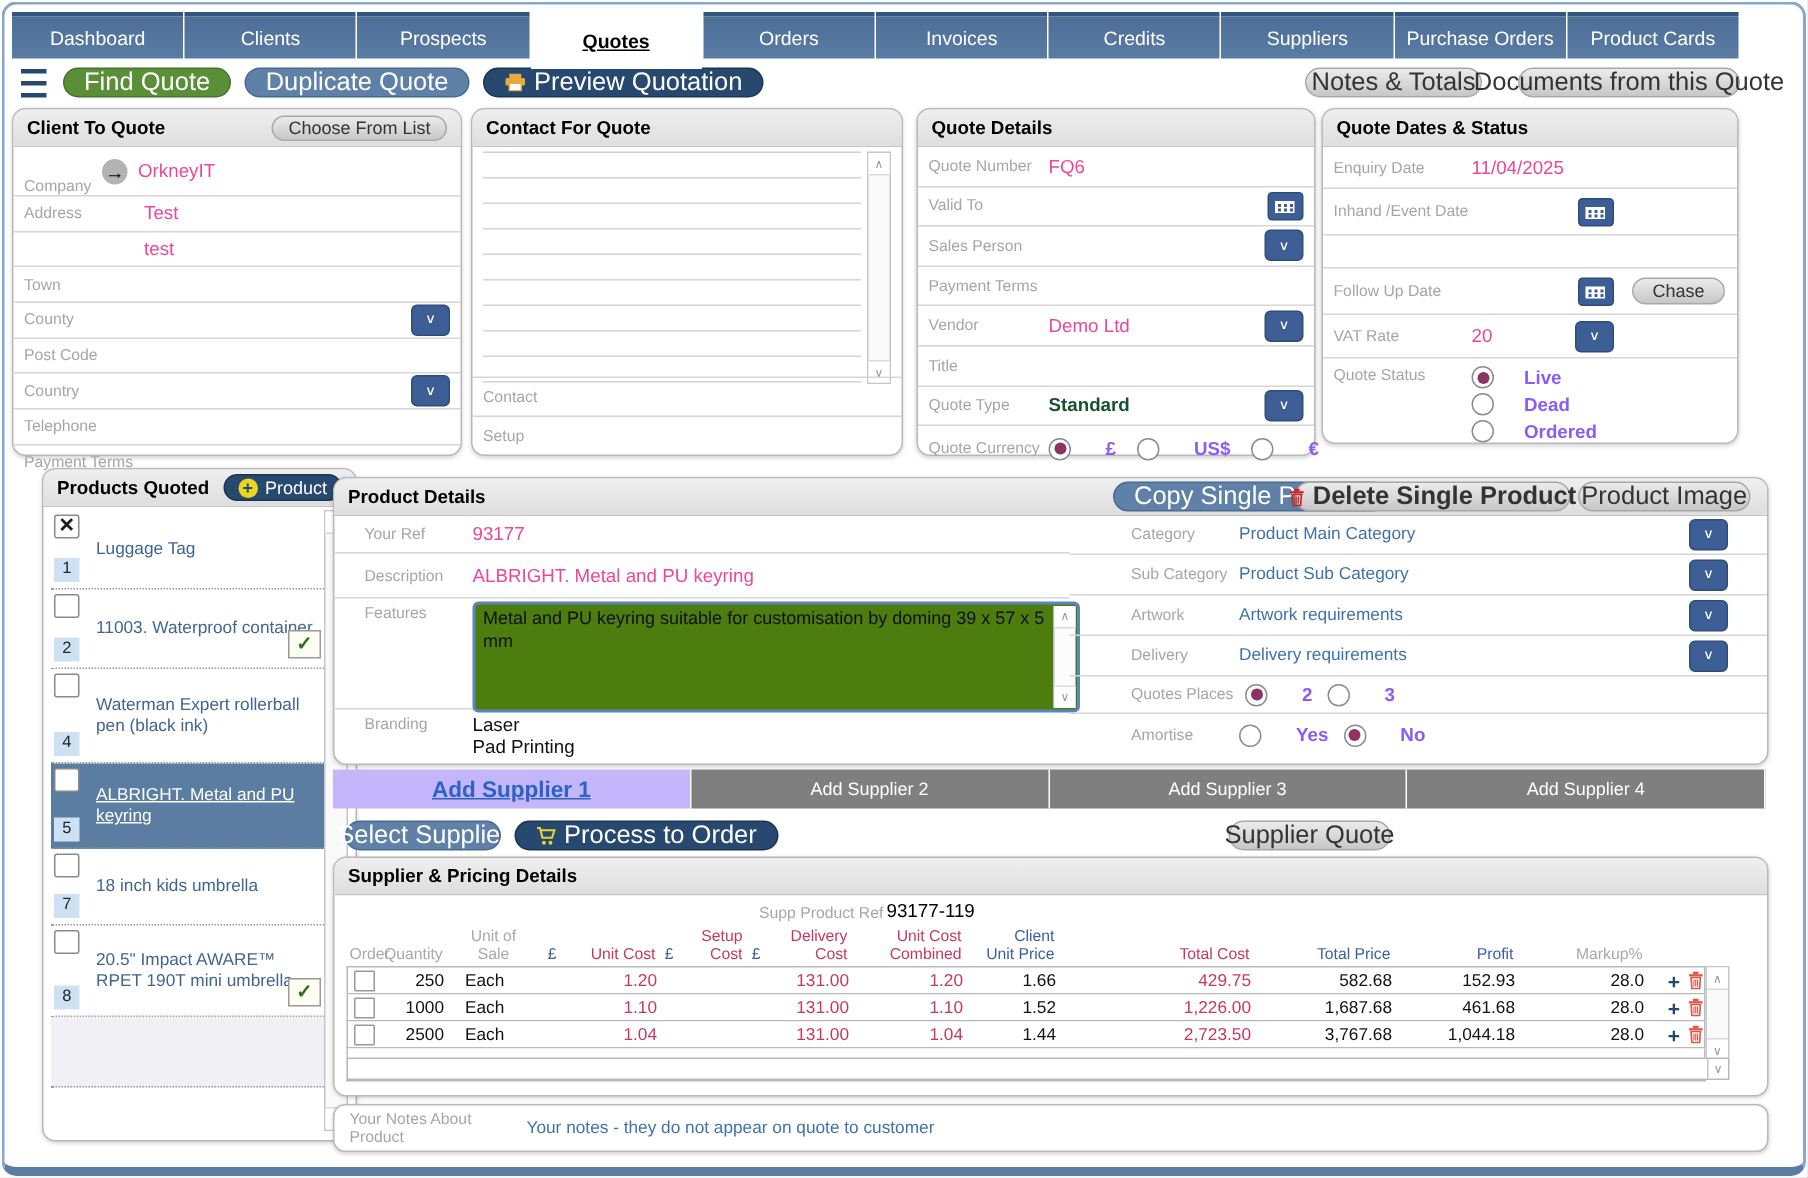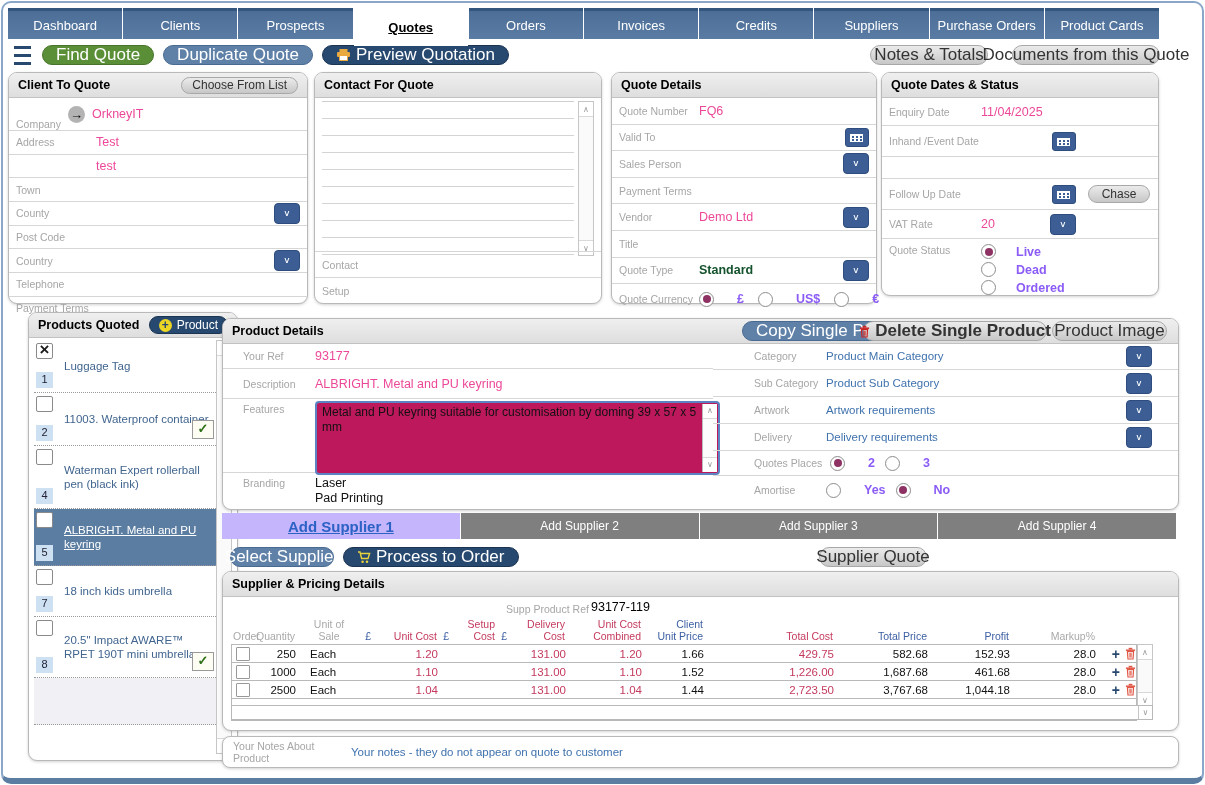--- a/index.html
+++ b/index.html
@@ -102,21 +102,21 @@
   .pd-left .frow{padding-left:20px;}
   .pd-left .flabel{width:72px;}
   .row-ref{min-height:25px;}
   .row-desc{min-height:29px;}
   .row-feat{height:73px;align-items:flex-start;border-bottom:1px solid #d6d6d6;}
   .row-feat .flabel{margin-top:4px;}
   .row-brand{height:38px;align-items:flex-start;border-bottom:none;overflow:hidden;}
   .row-brand .flabel{margin-top:4px;}
   .brandval{white-space:pre-line;font-size:12.5px;margin-top:3px;line-height:1.2;}
   .featbox{position:absolute;left:92px;top:2px;width:378px;height:66px;border:2px solid #5c84c2;border-radius:4px;
-           background:#be185d;font-size:12px;padding:2px 18px 2px 5px;line-height:1.25;}
+           background:#4d7c0f;font-size:12px;padding:2px 18px 2px 5px;line-height:1.25;}
   .featsb{position:absolute;right:1px;top:1px;bottom:1px;width:14px;border-left:1px solid #bbb;background:#fcfcfc;}
   .pd-right{position:absolute;left:490px;top:24px;right:0;bottom:0;}
   .pd-right .frow{min-height:26px;padding-left:41px;}
   .pd-right .flabel{width:72px;}
   .linkblue{color:#3f72ad;font-size:11.5px;}
   .pd-right .dd{margin-right:19px;}
   .optgap{display:inline-flex;align-items:center;gap:3px;margin-right:14px;}
 
   
   .suptabs{position:absolute;left:222px;top:513px;width:955px;height:26px;display:flex;}

